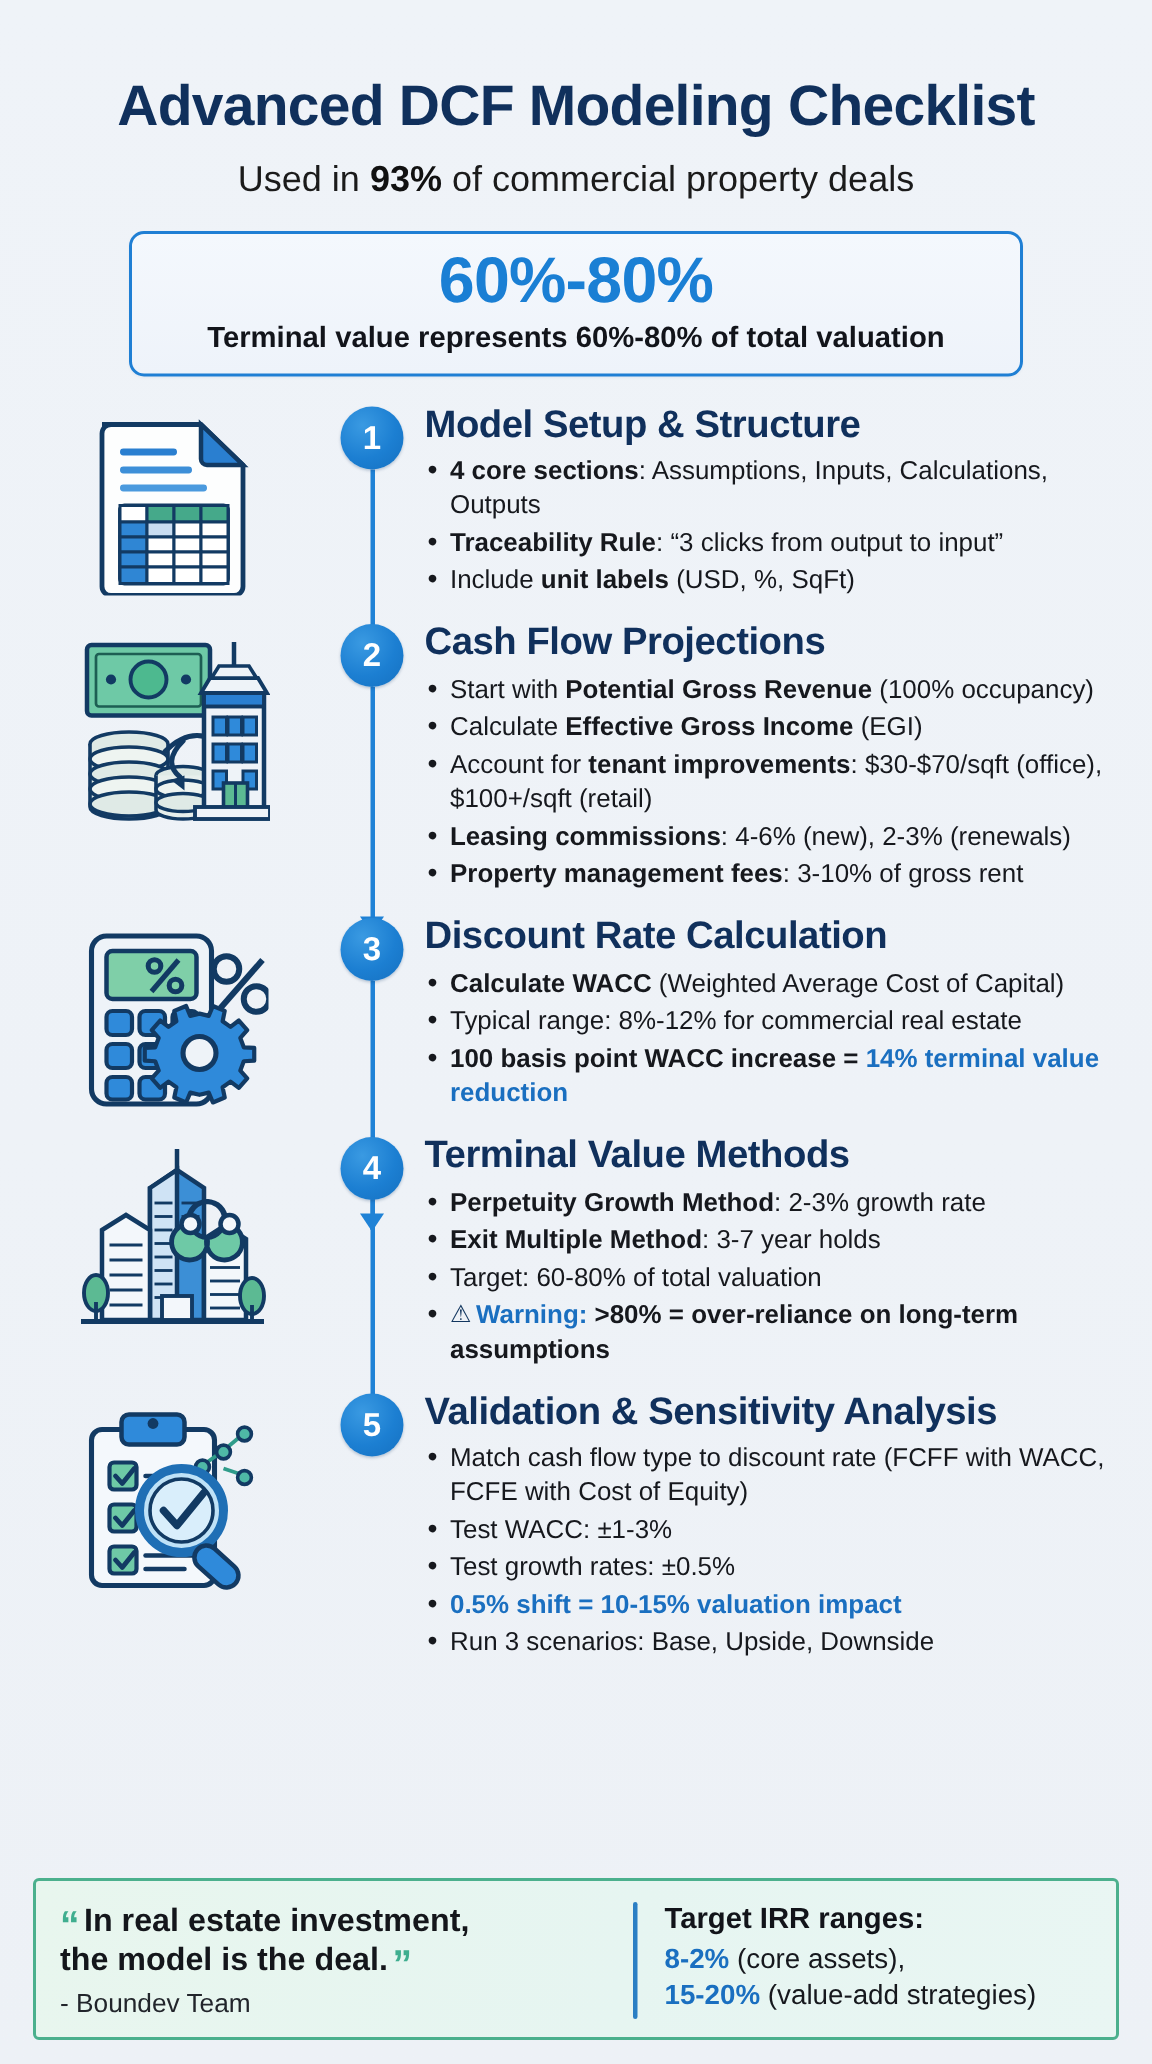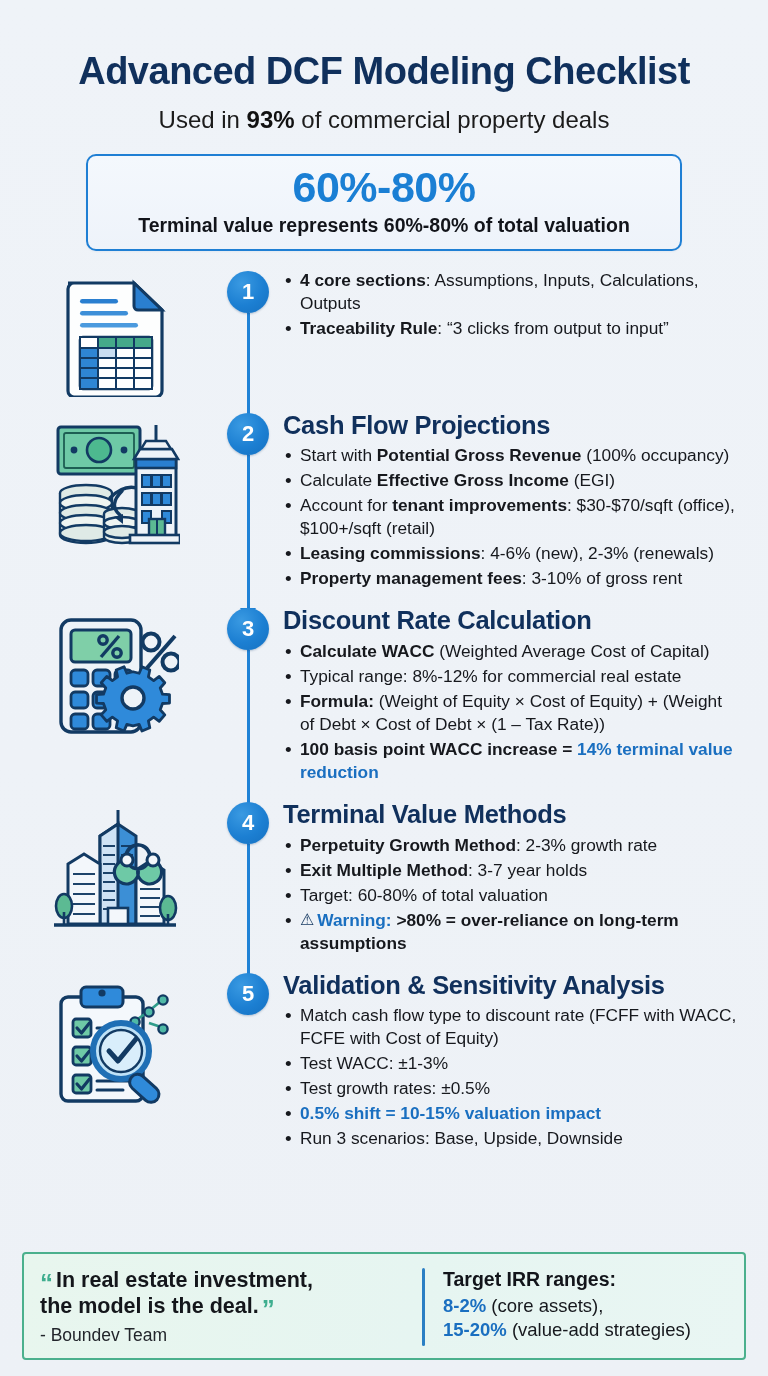--- a/index.html
+++ b/index.html
@@ -175,23 +175,25 @@
           <rect x="42" y="101" width="18" height="11" fill="#ffffff" stroke="#123a63" stroke-width="2"></rect>
           <rect x="60" y="101" width="18" height="11" fill="#ffffff" stroke="#123a63" stroke-width="2"></rect>
           <rect x="78" y="101" width="18" height="11" fill="#ffffff" stroke="#123a63" stroke-width="2"></rect>
         </svg>
       </div>
       <div class="rail-col">
         <div class="badge">1</div>
         <div class="connector" style="height:118px;"></div>
       </div>
       <div class="body-col">
+        <div class="step-title">Model Setup &amp; Structure</div>
         <ul class="bullets">
           <li><b>4 core sections</b><span>: Assumptions, Inputs, Calculations, Outputs</span></li>
           <li><b>Traceability Rule</b><span>: “3 clicks from output to input”</span></li>
+          <li><span>Include </span><b>unit labels</b><span> (USD, %, SqFt)</span></li>
         </ul>
       </div>
     </div>
 
     <div class="step" style="margin-bottom:14px;">
       <div class="icon-col">
         <svg width="130" height="126" viewBox="0 0 130 126">
 
           <rect x="8" y="8" width="82" height="47" rx="3" fill="#6ec9a6" stroke="#123a63" stroke-width="3"></rect>
           <rect x="14" y="14" width="70" height="35" rx="2" fill="none" stroke="#1d5e53" stroke-width="1.8"></rect>
@@ -290,21 +292,20 @@
       </div>
       <div class="rail-col">
         <div class="badge">3</div>
         <div class="connector" style="height:166px;"></div>
       </div>
       <div class="body-col">
         <div class="step-title">Discount Rate Calculation</div>
         <ul class="bullets">
           <li><b>Calculate WACC</b><span> (Weighted Average Cost of Capital)</span></li>
           <li><span>Typical range: 8%-12% for commercial real estate</span></li>
-          <li><b>Formula:</b><span> (Weight of Equity × Cost of Equity) + (Weight of Debt × Cost of Debt × (1 – Tax Rate))</span></li>
           <li><b>100 basis point WACC increase = </b><span class="accent">14% terminal value reduction</span></li>
         </ul>
       </div>
     </div>
 
     <div class="step" style="margin-bottom:14px;">
       <div class="icon-col">
         <svg width="130" height="128" viewBox="0 0 130 128">
           <line x1="68" y1="2" x2="68" y2="20" stroke="#123a63" stroke-width="3"></line>
 

